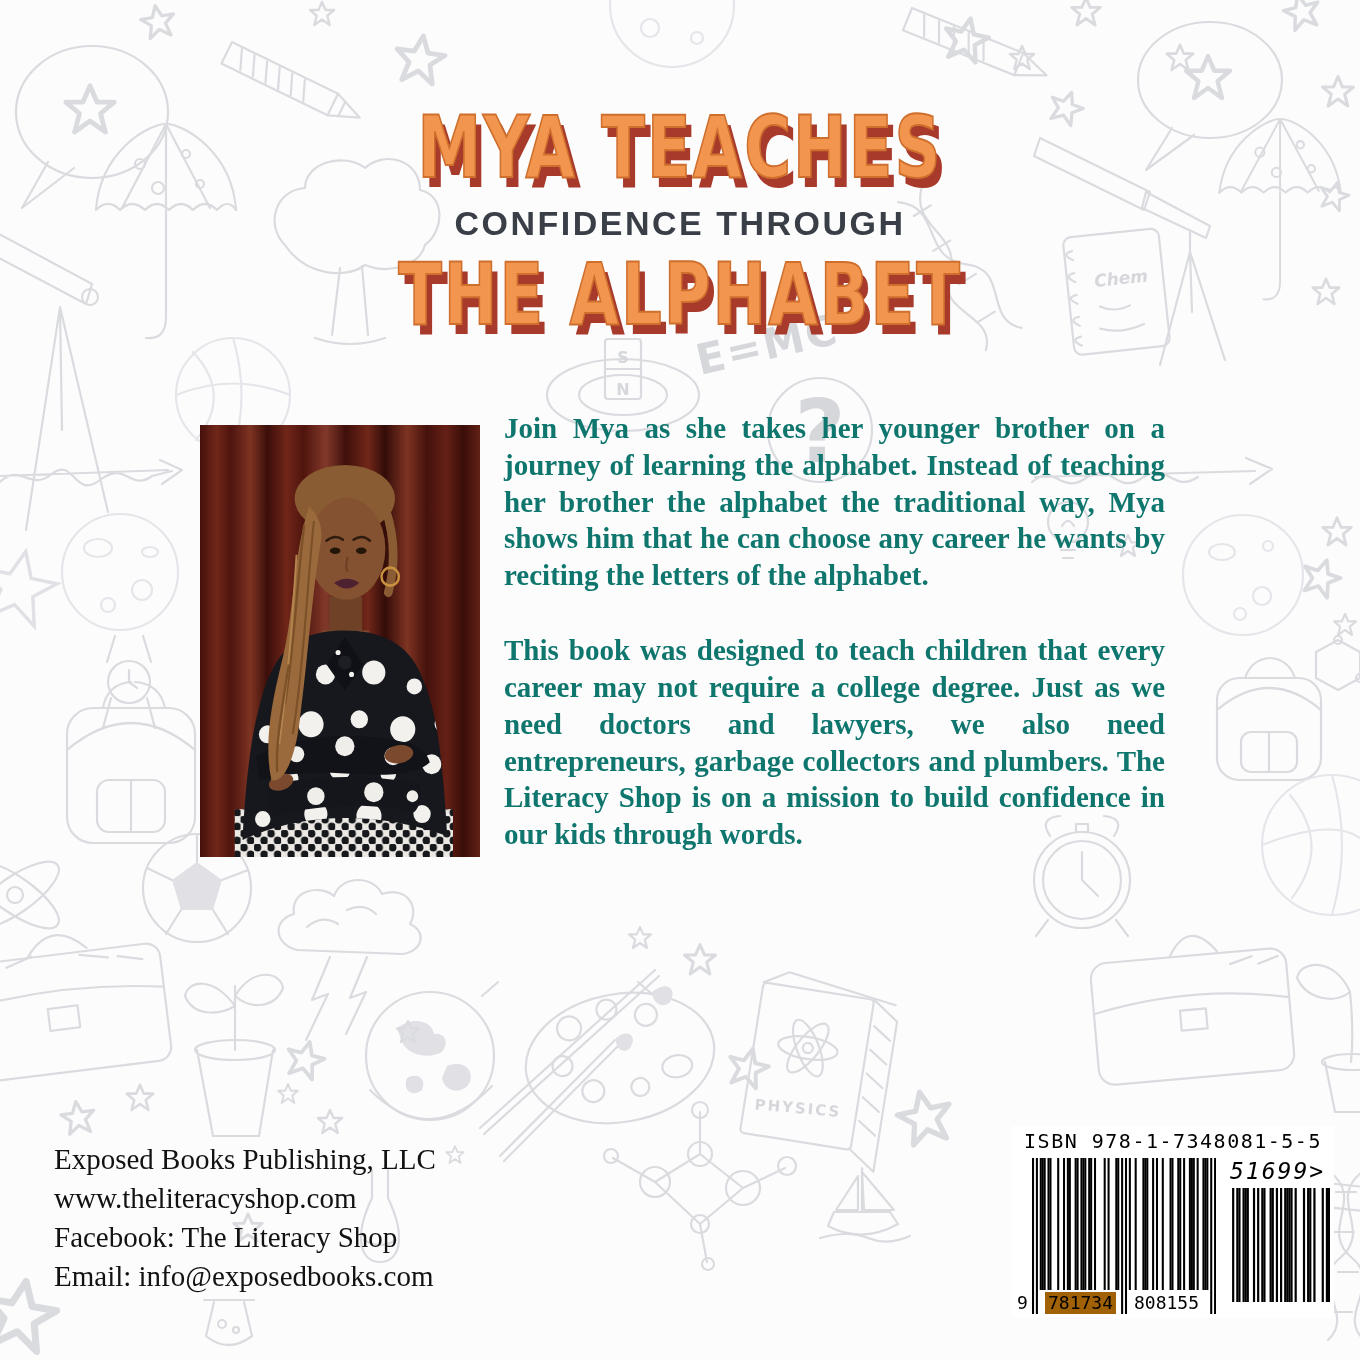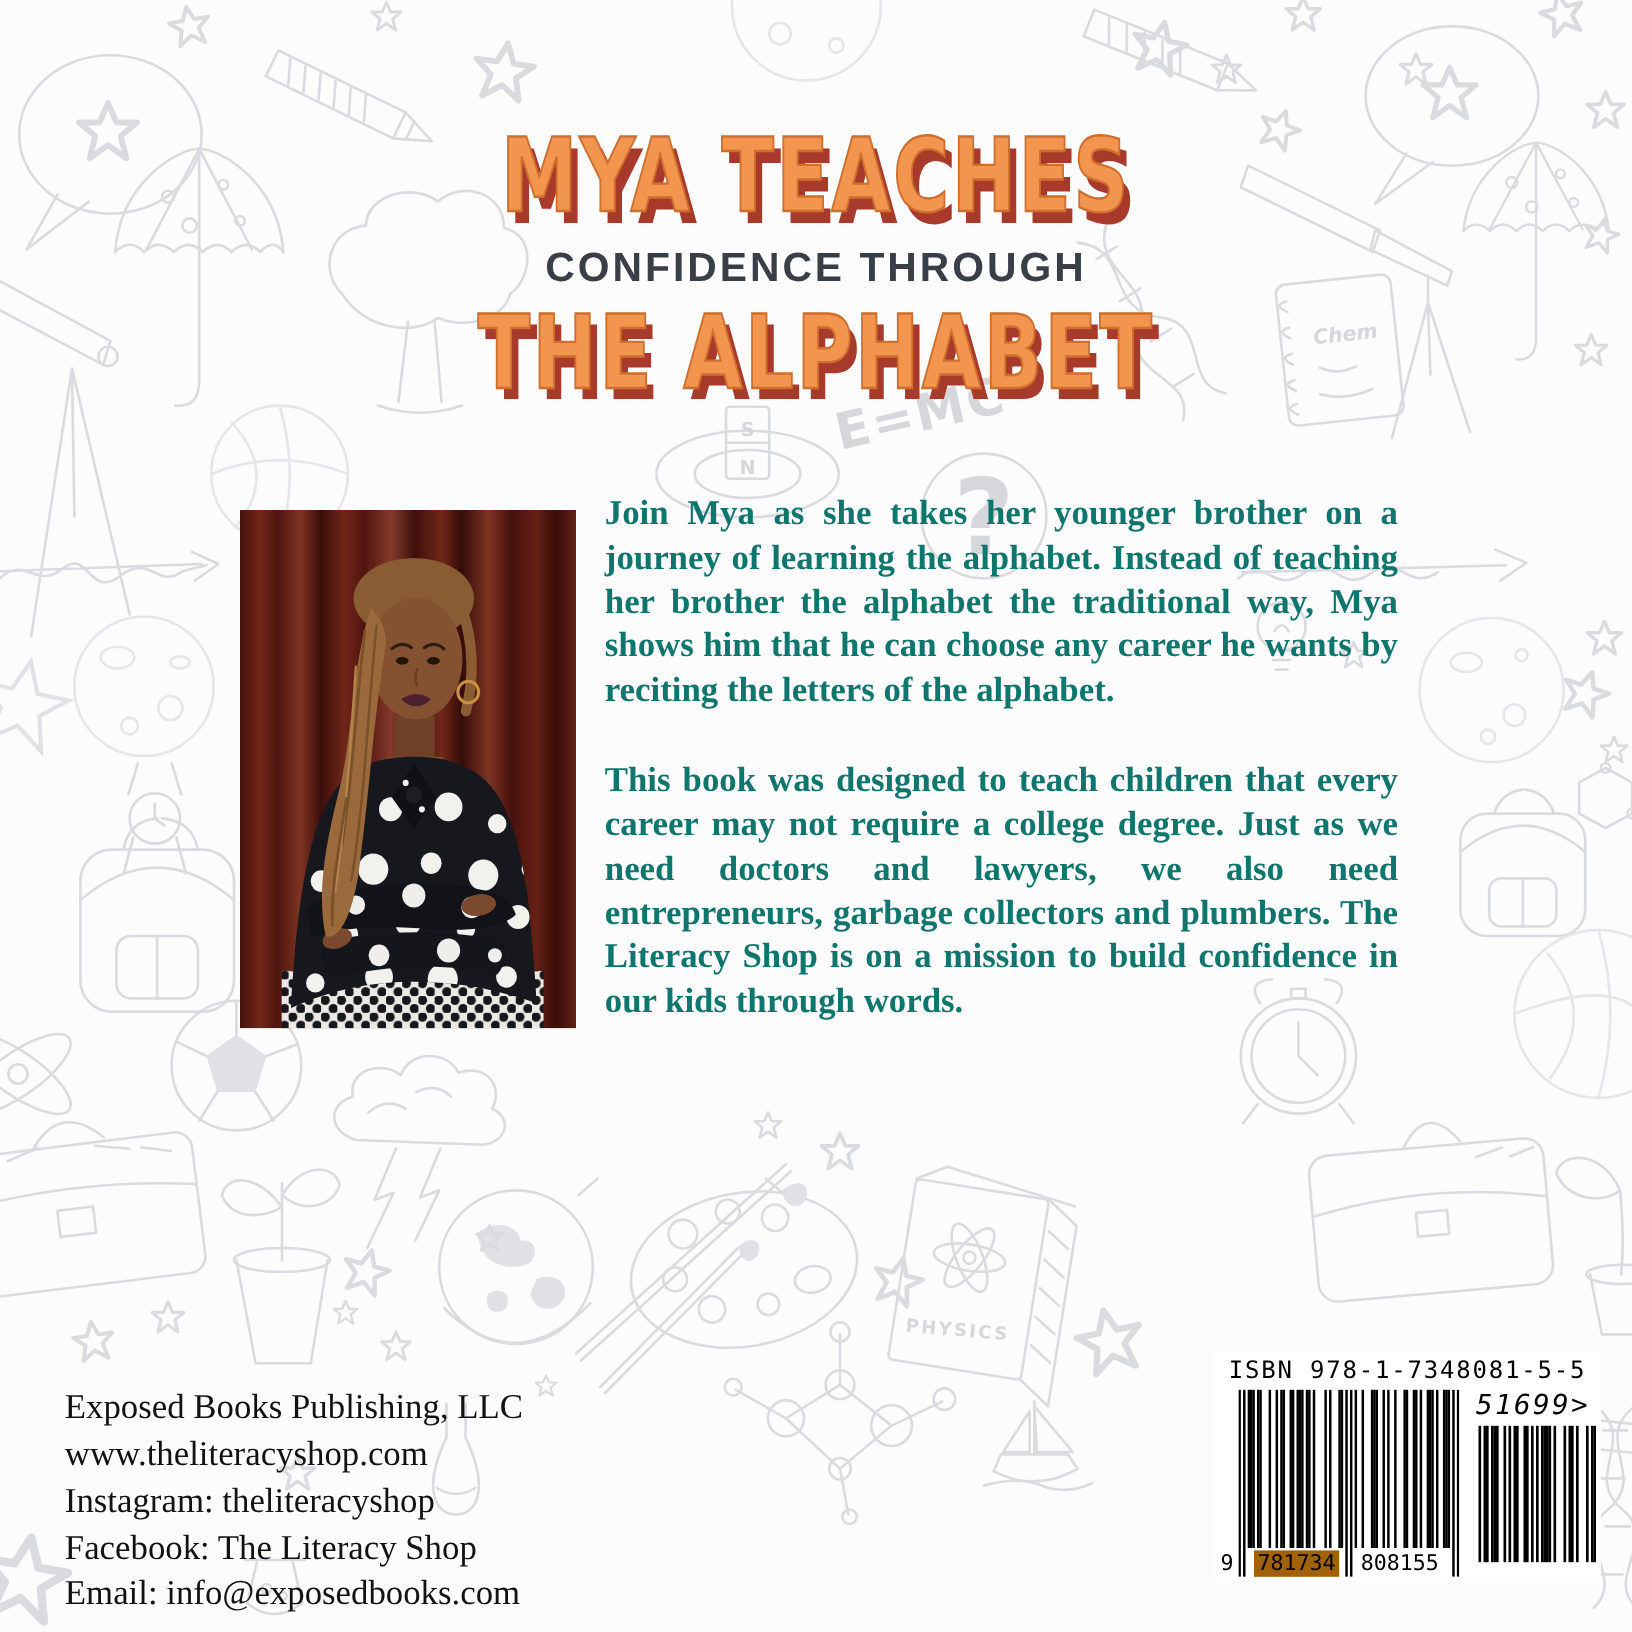--- a/index.html
+++ b/index.html
@@ -24,21 +24,21 @@
                letter-spacing:2.5px;color:#3A3F47;white-space:nowrap;}
   
   #photo{position:absolute;left:200px;top:425px;width:280px;height:432px;overflow:hidden;}
   #photo svg{display:block;width:100%;height:100%;}
   
   #synopsis{position:absolute;left:504px;top:410px;width:661px;
             font-family:"Liberation Serif",serif;font-weight:700;font-size:29px;
             line-height:1.27;color:#0f766e;text-align:justify;}
   #synopsis p{margin:0 0 38px 0;}
   
-  #publisher{position:absolute;left:54px;top:1140px;font-size:29px;line-height:1.34;color:#121212;margin-top:14px;}
+  #publisher{position:absolute;left:54px;top:1140px;font-size:29px;line-height:1.34;color:#121212;}
   #publisher div{white-space:nowrap;}
   
   #barcode{position:absolute;left:1012px;top:1126px;width:322px;background:#ffffff;
            font-family:"DejaVu Sans Mono",monospace;color:#000;padding-bottom:4px;}
   .bc-price{text-align:right;font-size:22px;letter-spacing:1px;padding-right:18px;line-height:1.1;}
   .bc-isbn{font-size:20px;letter-spacing:1.5px;text-align:center;margin-top:3px;white-space:nowrap;}
   .bc-row{display:flex;align-items:flex-start;margin-top:5px;padding-left:20px;}
   .bc-main{position:relative;width:184px;height:156px;}
   .bc-main svg{display:block;}
   .bc-digits{position:absolute;bottom:0;left:0;width:184px;height:22px;font-size:18px;}
@@ -475,21 +475,20 @@
   </div>
 
   <div id="synopsis">
     <p>Join Mya as she takes her younger brother on a journey of learning the alphabet. Instead of teaching her brother the alphabet the traditional way, Mya shows him that he can choose any career he wants by reciting the letters of the alphabet.</p>
     <p>This book was designed to teach children that every career may not require a college degree. Just as we need doctors and lawyers, we also need entrepreneurs, garbage collectors and plumbers. The Literacy Shop is on a mission to build confidence in our kids through words.</p>
   </div>
 
   <div id="publisher">
     <div>Exposed Books Publishing, LLC</div>
     <div>www.theliteracyshop.com</div>
-    <div>Instagram: theliteracyshop</div>
     <div>Facebook: The Literacy Shop</div>
     <div>Email: info@exposedbooks.com</div>
   </div>
 
   <div id="barcode">
     <div class="bc-isbn">ISBN 978-1-7348081-5-5</div>
     <div class="bc-row">
       <div class="bc-main">
         <svg id="ean13svg" width="184" height="156">
             <rect x="0.00" y="0" width="2.06" height="156" fill="#000"></rect>

